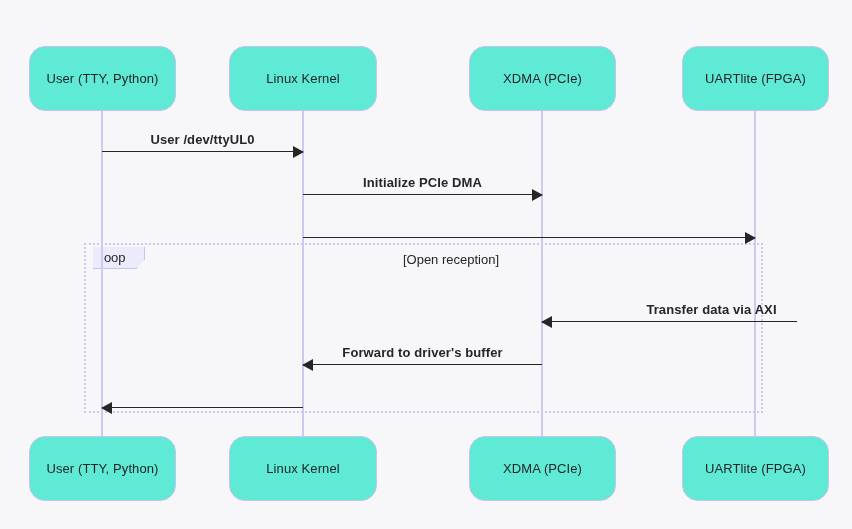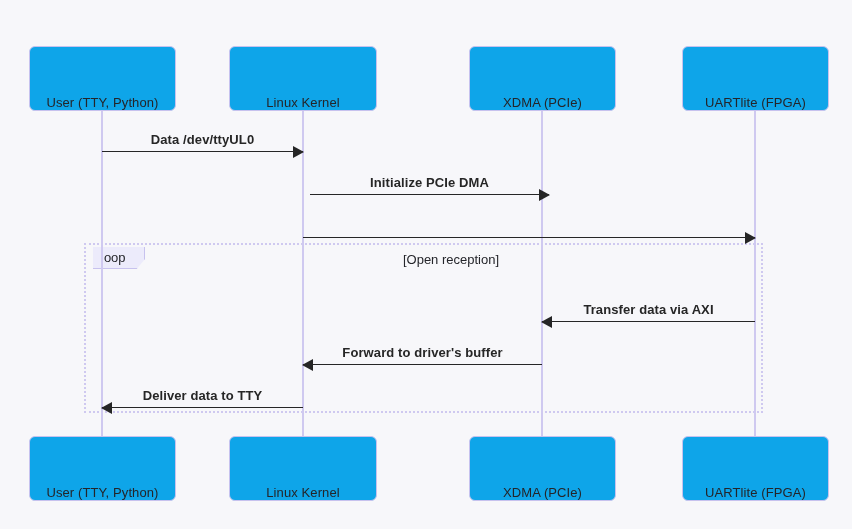--- a/index.html
+++ b/index.html
@@ -16,26 +16,26 @@
   #diagram {
     position: relative;
     width: 852px;
     height: 529px;
   }
 
   
   .participant-box {
     position: absolute;
     height: 65px;
-    background: #0ea5e9;
+    background: #5eead4;
     border: 1px solid #c7c2ee;
-    border-radius: 6px;
+    border-radius: 16px;
     box-sizing: border-box;
     display: flex;
-    align-items: flex-end;
+    align-items: center;
     justify-content: center;
   }
   .participant-label {
     font-size: 13px;
     color: #24252a;
     font-family: "Liberation Sans", sans-serif;
     white-space: nowrap;
     letter-spacing: 0.1px;
   }
 
@@ -167,41 +167,40 @@
       </div>
       <div class="participant-box" style="left: 682px; top: 436px; width: 147px;">
         <span class="participant-label">UARTlite (FPGA)</span>
       </div>
     </div>
 
   <div id="messages">
       <div class="message" style="left: 102px; width: 201px; top: 118px;">
         <div class="message-line"></div>
         <div class="arrowhead right"></div>
-        <div class="message-label">Data /dev/ttyUL0</div>
-      </div>
-      <div class="message" style="left: 310px; width: 239px; top: 161px;">
+        <div class="message-label">User /dev/ttyUL0</div>
+      </div>
+      <div class="message" style="left: 303px; width: 239px; top: 161px;">
         <div class="message-line"></div>
         <div class="arrowhead right"></div>
         <div class="message-label">Initialize PCIe DMA</div>
       </div>
       <div class="message" style="left: 303px; width: 452px; top: 204px;">
         <div class="message-line"></div>
         <div class="arrowhead right"></div>
       </div>
-      <div class="message" style="left: 542px; width: 213px; top: 288px;">
+      <div class="message" style="left: 542px; width: 213px; top: 288px; padding-left: 42px;">
         <div class="message-line"></div>
         <div class="arrowhead left"></div>
         <div class="message-label">Transfer data via AXI</div>
       </div>
       <div class="message" style="left: 303px; width: 239px; top: 331px;">
         <div class="message-line"></div>
         <div class="arrowhead left"></div>
         <div class="message-label">Forward to driver's buffer</div>
       </div>
       <div class="message" style="left: 102px; width: 201px; top: 374px;">
         <div class="message-line"></div>
         <div class="arrowhead left"></div>
-        <div class="message-label">Deliver data to TTY</div>
       </div>
     </div>
 
 </div>
 
 </body></html>

